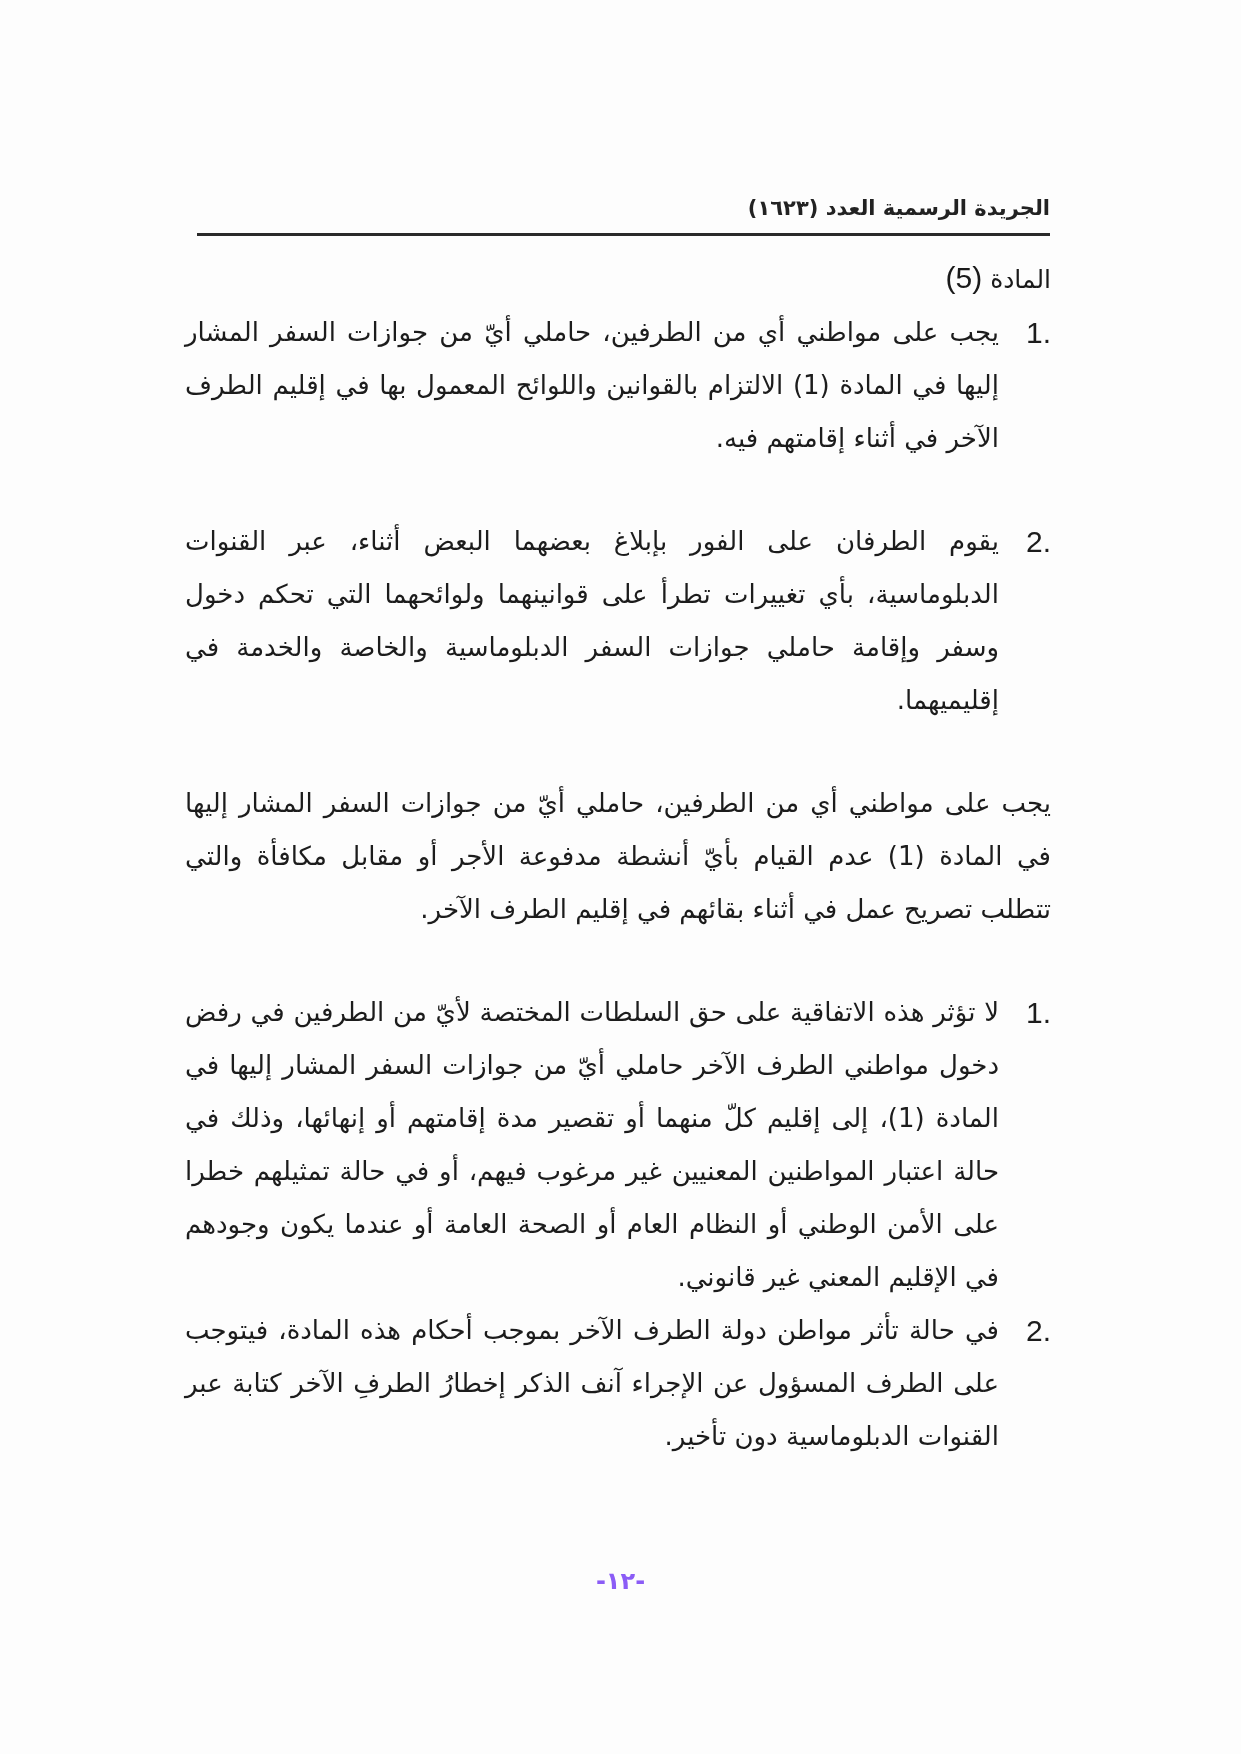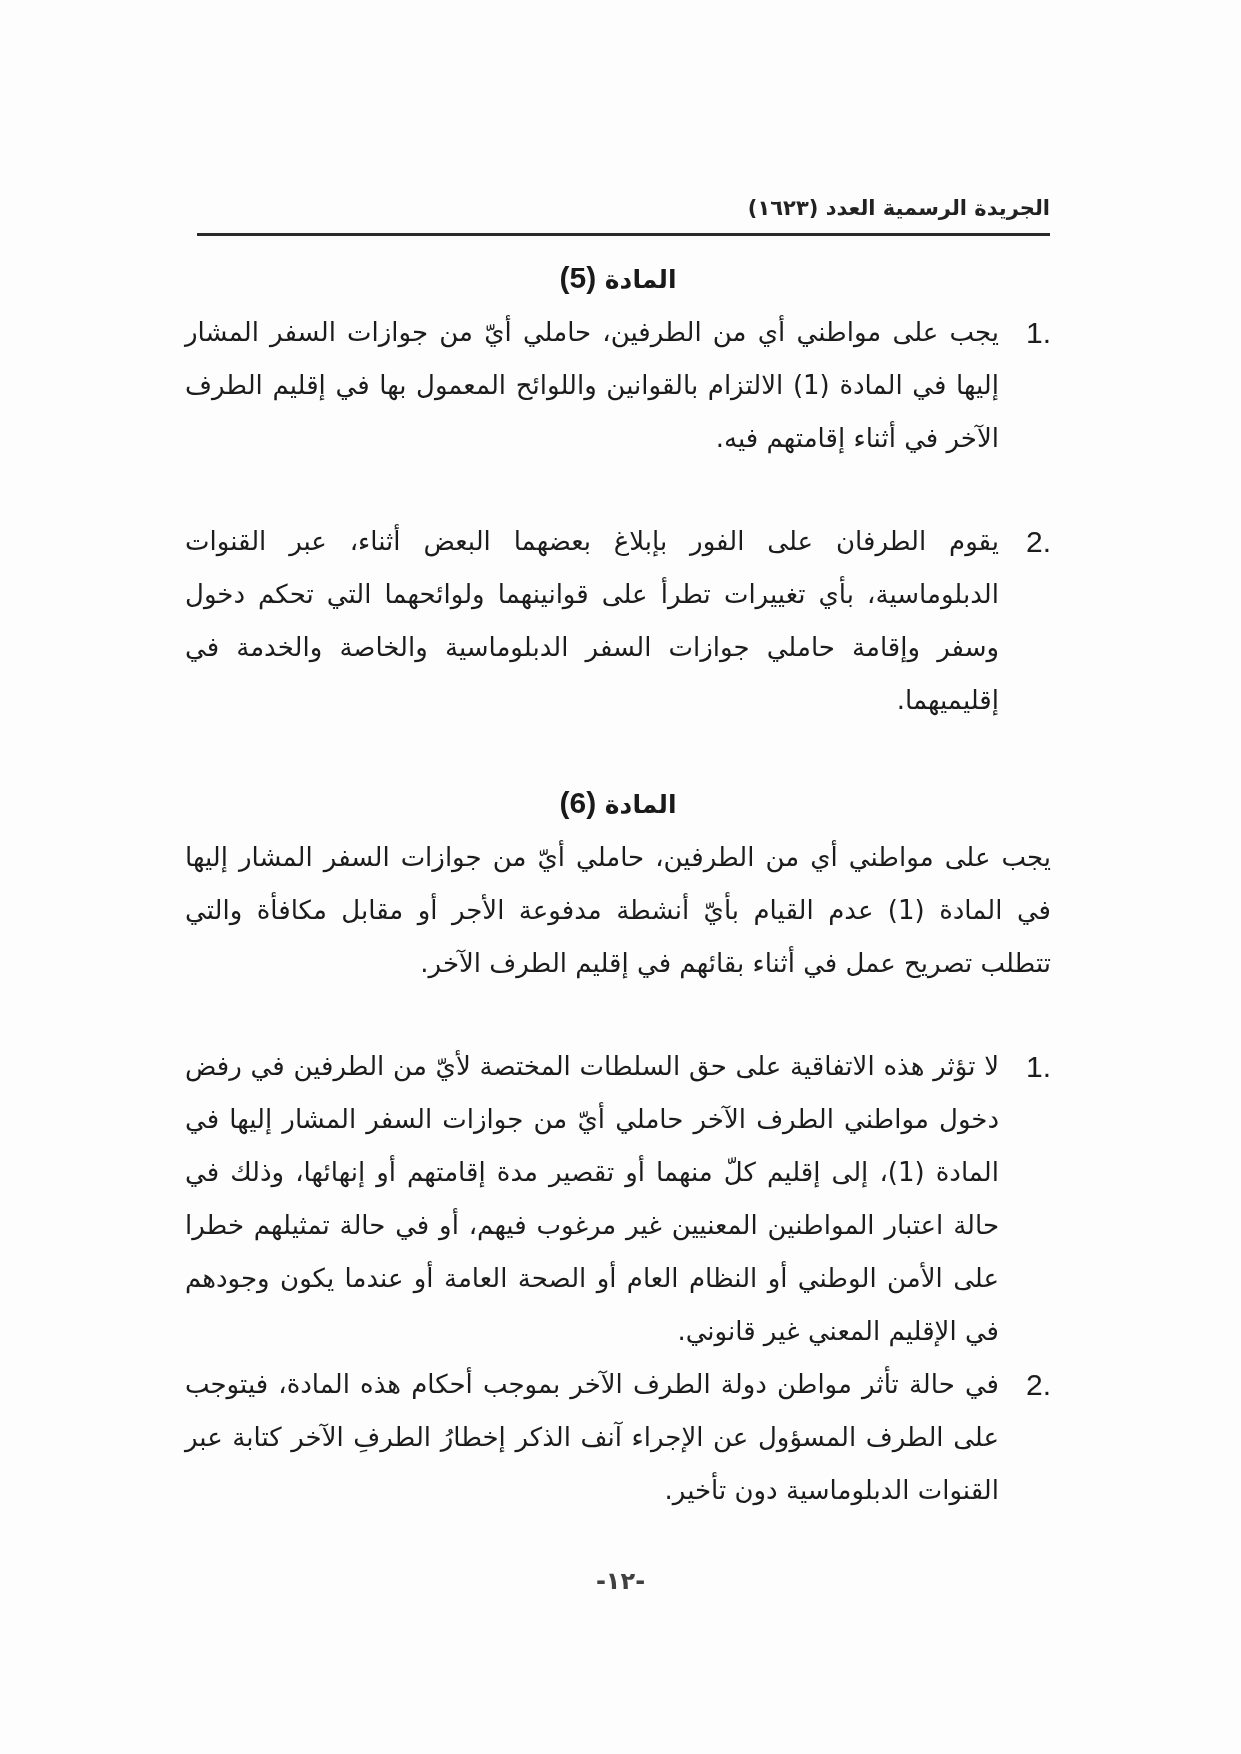--- a/index.html
+++ b/index.html
@@ -50,22 +50,22 @@
       left: 185px;
       width: 866px;
       direction: rtl;
       text-align: justify;
       font-family: "DejaVu Sans", sans-serif;
       font-size: 26px;
       line-height: 53px;
       color: #1c1c1c;
     }
     .article-title {
-      text-align: center;
-      font-weight: bold;
+      text-align: right;
+      font-weight: normal;
       font-size: 25px;
       line-height: 52px;
       margin: 0;
       color: #1a1a1a;
     }
     .article-title .num {
       font-family: "Liberation Sans", sans-serif;
       font-size: 30px;
     }
     .item {
@@ -95,21 +95,21 @@
     .gap-lg { height: 50px; }
     .page-number {
       position: absolute;
       top: 1567px;
       left: 0;
       width: 1241px;
       text-align: center;
       font-family: "DejaVu Sans", sans-serif;
       font-weight: bold;
       font-size: 24px;
-      color: #404040;
+      color: #8b5cf6;
       direction: rtl;
     }
   </style>
 </head>
 <body>
 
 <div class="page">
 
   <div class="running-header">
     <span>الجريدة الرسمية العدد (١٦٢٣)</span>
@@ -130,24 +130,20 @@
       <div class="gap-lg"></div>
       <div class="item">
         <span class="item-number">2.</span>
         <span class="item-text">يقوم الطرفان على الفور بإبلاغ بعضهما البعض أثناء، عبر القنوات الدبلوماسية، بأي تغييرات تطرأ على قوانينهما ولوائحهما التي تحكم دخول وسفر وإقامة حاملي جوازات السفر الدبلوماسية والخاصة والخدمة في إقليميهما.</span>
       </div>
     </section>
 
     <div class="gap-lg"></div>
 
     <section>
-      <h2 class="article-title">
-        <span>المادة</span>
-        <span class="num">(6)</span>
-      </h2>
       <p class="para">يجب على مواطني أي من الطرفين، حاملي أيّ من جوازات السفر المشار إليها في المادة (1) عدم القيام بأيّ أنشطة مدفوعة الأجر أو مقابل مكافأة والتي تتطلب تصريح عمل في أثناء بقائهم في إقليم الطرف الآخر.</p>
     </section>
 
     <div class="gap-lg"></div>
 
     <section>
       <div class="item">
         <span class="item-number">1.</span>
         <span class="item-text">لا تؤثر هذه الاتفاقية على حق السلطات المختصة لأيّ من الطرفين في رفض دخول مواطني الطرف الآخر حاملي أيّ من جوازات السفر المشار إليها في المادة (1)، إلى إقليم كلّ منهما أو تقصير مدة إقامتهم أو إنهائها، وذلك في حالة اعتبار المواطنين المعنيين غير مرغوب فيهم، أو في حالة تمثيلهم خطرا على الأمن الوطني أو النظام العام أو الصحة العامة أو عندما يكون وجودهم في الإقليم المعني غير قانوني.</span>
       </div>

